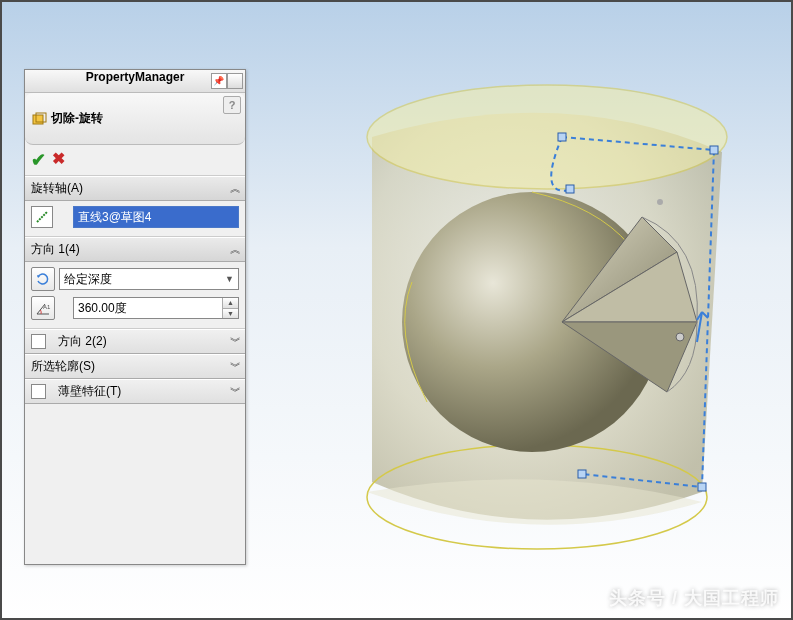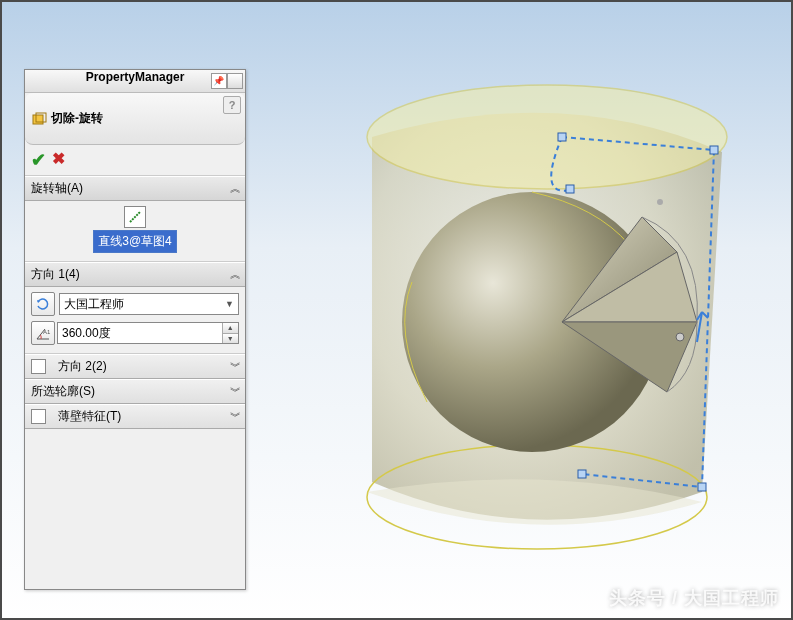--- a/index.html
+++ b/index.html
@@ -95,21 +95,21 @@
   .section-header.collapsed{background:linear-gradient(to bottom,#f0f0f0,#e0e0e0);}
   .chevrons{font-size:11px;color:#555;letter-spacing:-2px;}
   .chevrons.down::before{content:"︾";}
   .chevrons.up::before{content:"︽";}
   .section-body{
     background:#f0f0f0;
     padding:5px 6px 8px 6px;
     border-bottom:1px solid #ccc;
   }
   .axis-row{
-    display:flex;gap:2px;align-items:center;flex-direction:column;
+    display:flex;gap:20px;align-items:center;
   }
   .axis-icon{
      width:20px;height:20px;border:1px solid #888;background:#fff;
      display:flex;align-items:center;justify-content:center;
   }
   .axis-icon svg{width:14px;height:14px;}
   .axis-field{
     flex:1;border:1px solid #4a78c8;background:#3a6ccc;
     color:#fff;padding:2px 4px;height:16px;font-size:12px;
   }
@@ -119,21 +119,21 @@
     background:linear-gradient(to bottom,#fff,#e8e8e8);
     display:flex;align-items:center;justify-content:center;cursor:pointer;
   }
   .reverse-btn svg{width:16px;height:16px;}
   .dropdown{
     flex:1;border:1px solid #888;background:#fff;height:20px;
     display:flex;align-items:center;justify-content:space-between;
     padding:0 4px;cursor:pointer;
   }
   .dropdown-arrow{font-size:9px;color:#555;}
-  .dir-row2{display:flex;gap:2px;align-items:center;}
+  .dir-row2{display:flex;gap:18px;align-items:center;}
   .angle-icon{
     width:22px;height:22px;border:1px solid #888;border-radius:2px;
     background:linear-gradient(to bottom,#fff,#e8e8e8);
     display:flex;align-items:center;justify-content:center;
     font-size:9px;position:relative;
   }
   .spinner-field{
     flex:1;border:1px solid #888;background:#fff;height:20px;
     display:flex;align-items:center;position:relative;
   }
@@ -269,21 +269,21 @@
   </div>
   <div class="section-body">
     <div class="dir-row1">
       <span class="reverse-btn">
         <svg viewBox="0 0 16 16">
             <path d="M 3 6 A 5 5 0 1 1 3 10" fill="none" stroke="#3a7fd9" stroke-width="1.5"></path>
             <path d="M2 4 L3 7 L5 5 Z" fill="#3a7fd9"></path>
           </svg>
       </span>
       <div class="dropdown">
-        <span>大国工程师</span>
+        <span>给定深度</span>
         <span class="dropdown-arrow">▼</span>
       </div>
     </div>
     <div class="dir-row2">
       <span class="angle-icon">
         <svg viewBox="0 0 18 18" width="18" height="18">
           <path d="M3 15 L15 15 M3 15 L11 5" stroke="#555" stroke-width="1" fill="none"></path>
           <path d="M7 15 A 5 5 0 0 0 6.5 11" stroke="#c44" stroke-width="1" fill="none"></path>
           <text x="9" y="10" font-size="6" fill="#555">A1</text>
         </svg>

